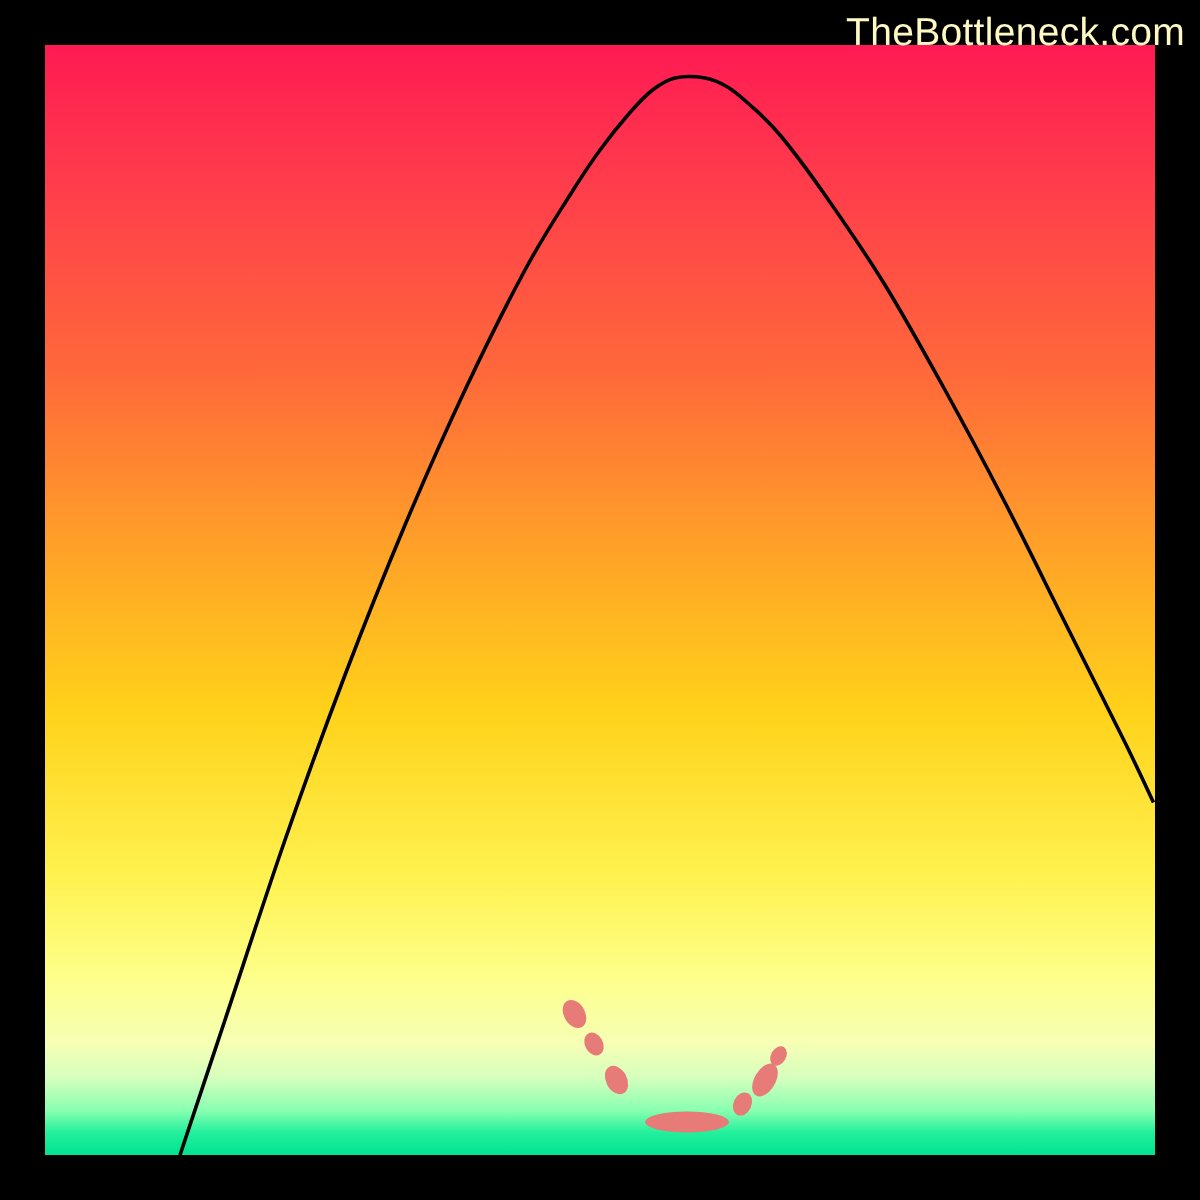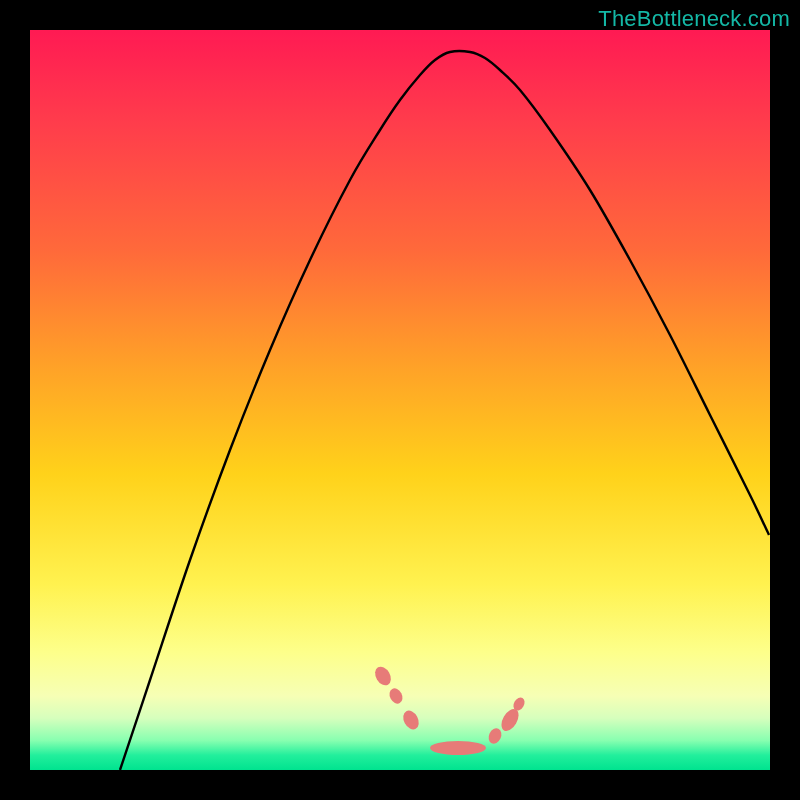--- a/index.html
+++ b/index.html
@@ -51,22 +51,22 @@
   }
   .markers {
     position: absolute;
     inset: 0;
     pointer-events: none;
   }
   .watermark {
     position: absolute;
     top: 6px;
     right: 10px;
-    color: #14b8a6;
-    font-size: 22px;
+    color: #fef9c3;
+    font-size: 26px;
     letter-spacing: 0.2px;
     user-select: none;
   }
 </style>
 </head>
 <body>
 
 <div class="frame">
   <div class="plot">
     <div class="grad"></div>

